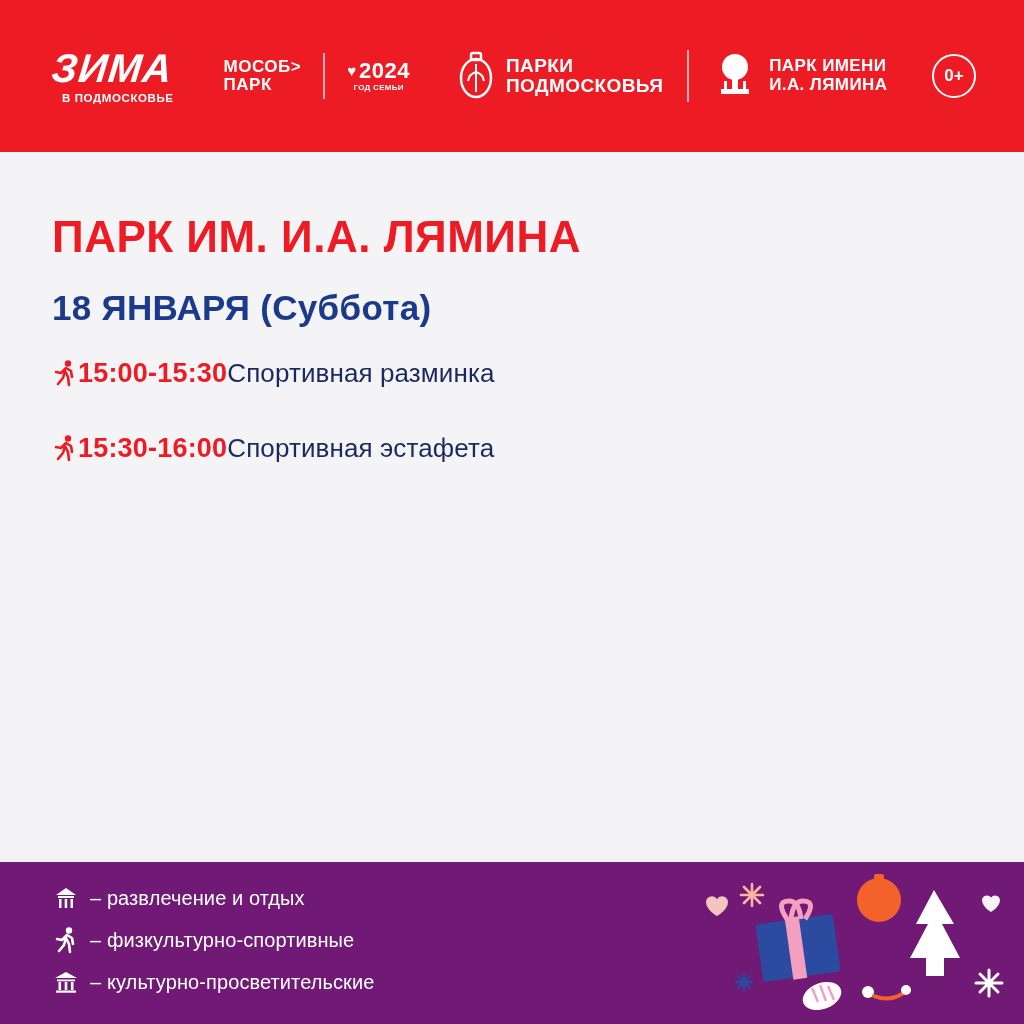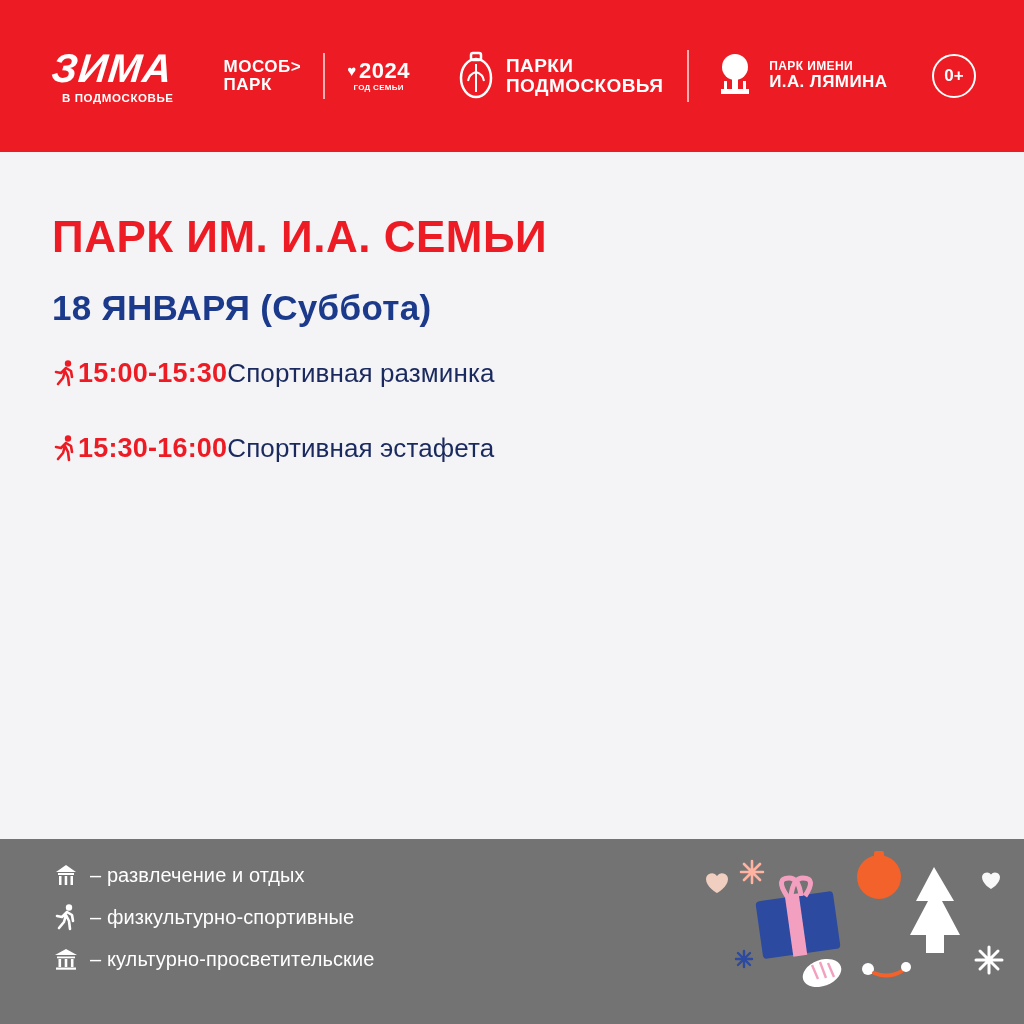--- a/index.html
+++ b/index.html
@@ -68,21 +68,21 @@
   .parks .p2 { font-size: 19px; font-weight: 700; letter-spacing: .4px; }
 
   .vline2 {
     width: 2px; height: 52px; background: rgba(255,255,255,.65);
     margin: 0 24px;
   }
 
   
   .lyamin { display: flex; align-items: center; gap: 12px; }
   .lyamin .l-text { color: #fff; line-height: 1.1; }
-  .lyamin .l1 { font-size: 12px; font-weight: 700; letter-spacing: .4px; }
+  .lyamin .l1 { font-size: 17px; font-weight: 700; letter-spacing: .4px; }
   .lyamin .l2 { font-size: 17px; font-weight: 700; letter-spacing: .4px; }
 
   .age-badge {
     position: absolute; right: 48px; top: 50%; transform: translateY(-50%);
     width: 44px; height: 44px; border-radius: 50%;
     border: 2px solid #fff; color: #fff;
     display: flex; align-items: center; justify-content: center;
     font-size: 17px; font-weight: 700;
   }
 
@@ -135,22 +135,22 @@
   .ev-name {
     color: #1a2a5e;
     font-size: 26px;
     font-weight: 400;
     letter-spacing: .1px;
   }
 
   
   .footer {
     position: relative;
-    height: 185px;
-    background: #737373;
+    height: 162px;
+    background: #701a75;
     flex: none;
     padding: 22px 0 0 52px;
     overflow: hidden;
   }
   .legend-row {
     display: flex;
     align-items: center;
     gap: 10px;
     margin-bottom: 14px;
     position: relative;
@@ -235,21 +235,21 @@
       <div class="l-text">
         <div class="l1">ПАРК ИМЕНИ</div>
         <div class="l2">И.А. ЛЯМИНА</div>
       </div>
     </div>
 
     <div class="age-badge">0+</div>
   </div>
 
   <div class="body">
-    <h1 class="title">ПАРК ИМ. И.А. СЕМЬИ</h1>
+    <h1 class="title">ПАРК ИМ. И.А. ЛЯМИНА</h1>
     <div class="date">18 ЯНВАРЯ (Суббота)</div>
 
     <div class="events">
 
       <div class="event-row">
         <span class="ev-icon">
           <svg width="24" height="28" viewBox="0 0 24 28">
             <circle cx="15" cy="4.5" r="3.2" fill="#ed1c24"></circle>
             <path d="M13 9 L8 14 L3 13 M13 9 L18 12 L19 18 M12 12 L10 19 L5 25 M12 12 L15 18 L16 26" stroke="#ed1c24" stroke-width="2.6" fill="none" stroke-linecap="round" stroke-linejoin="round"></path>
           </svg>

